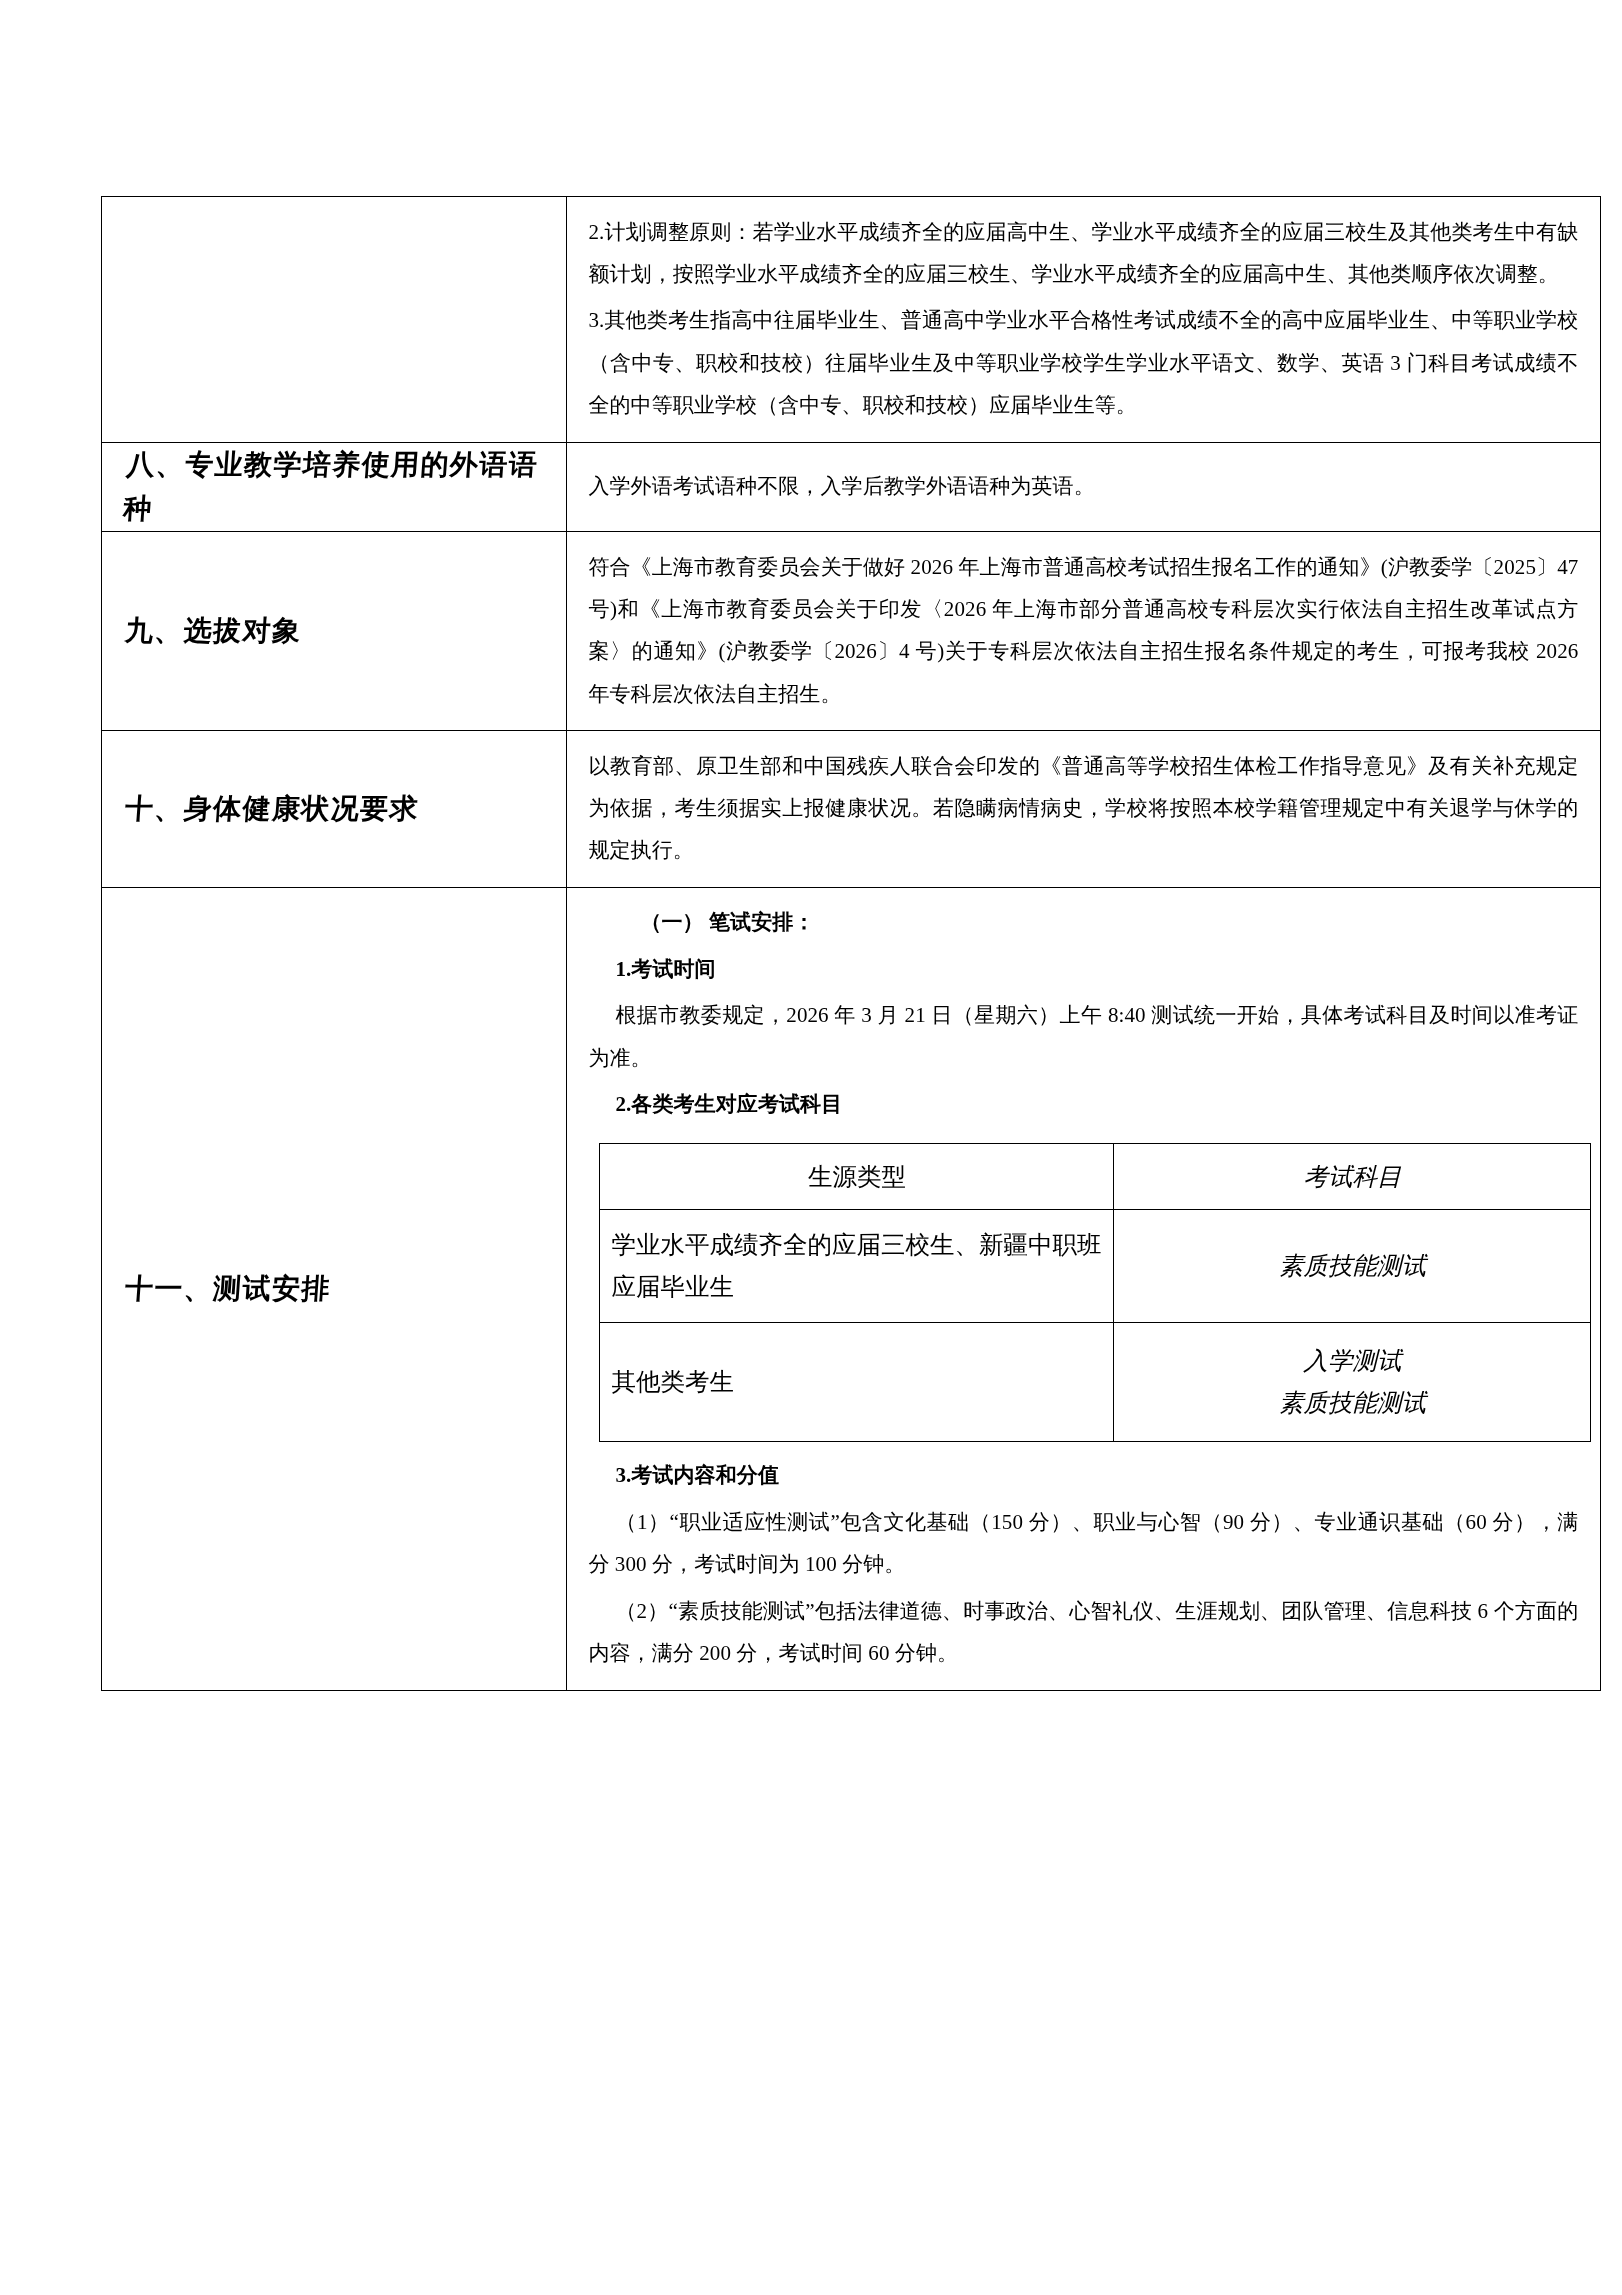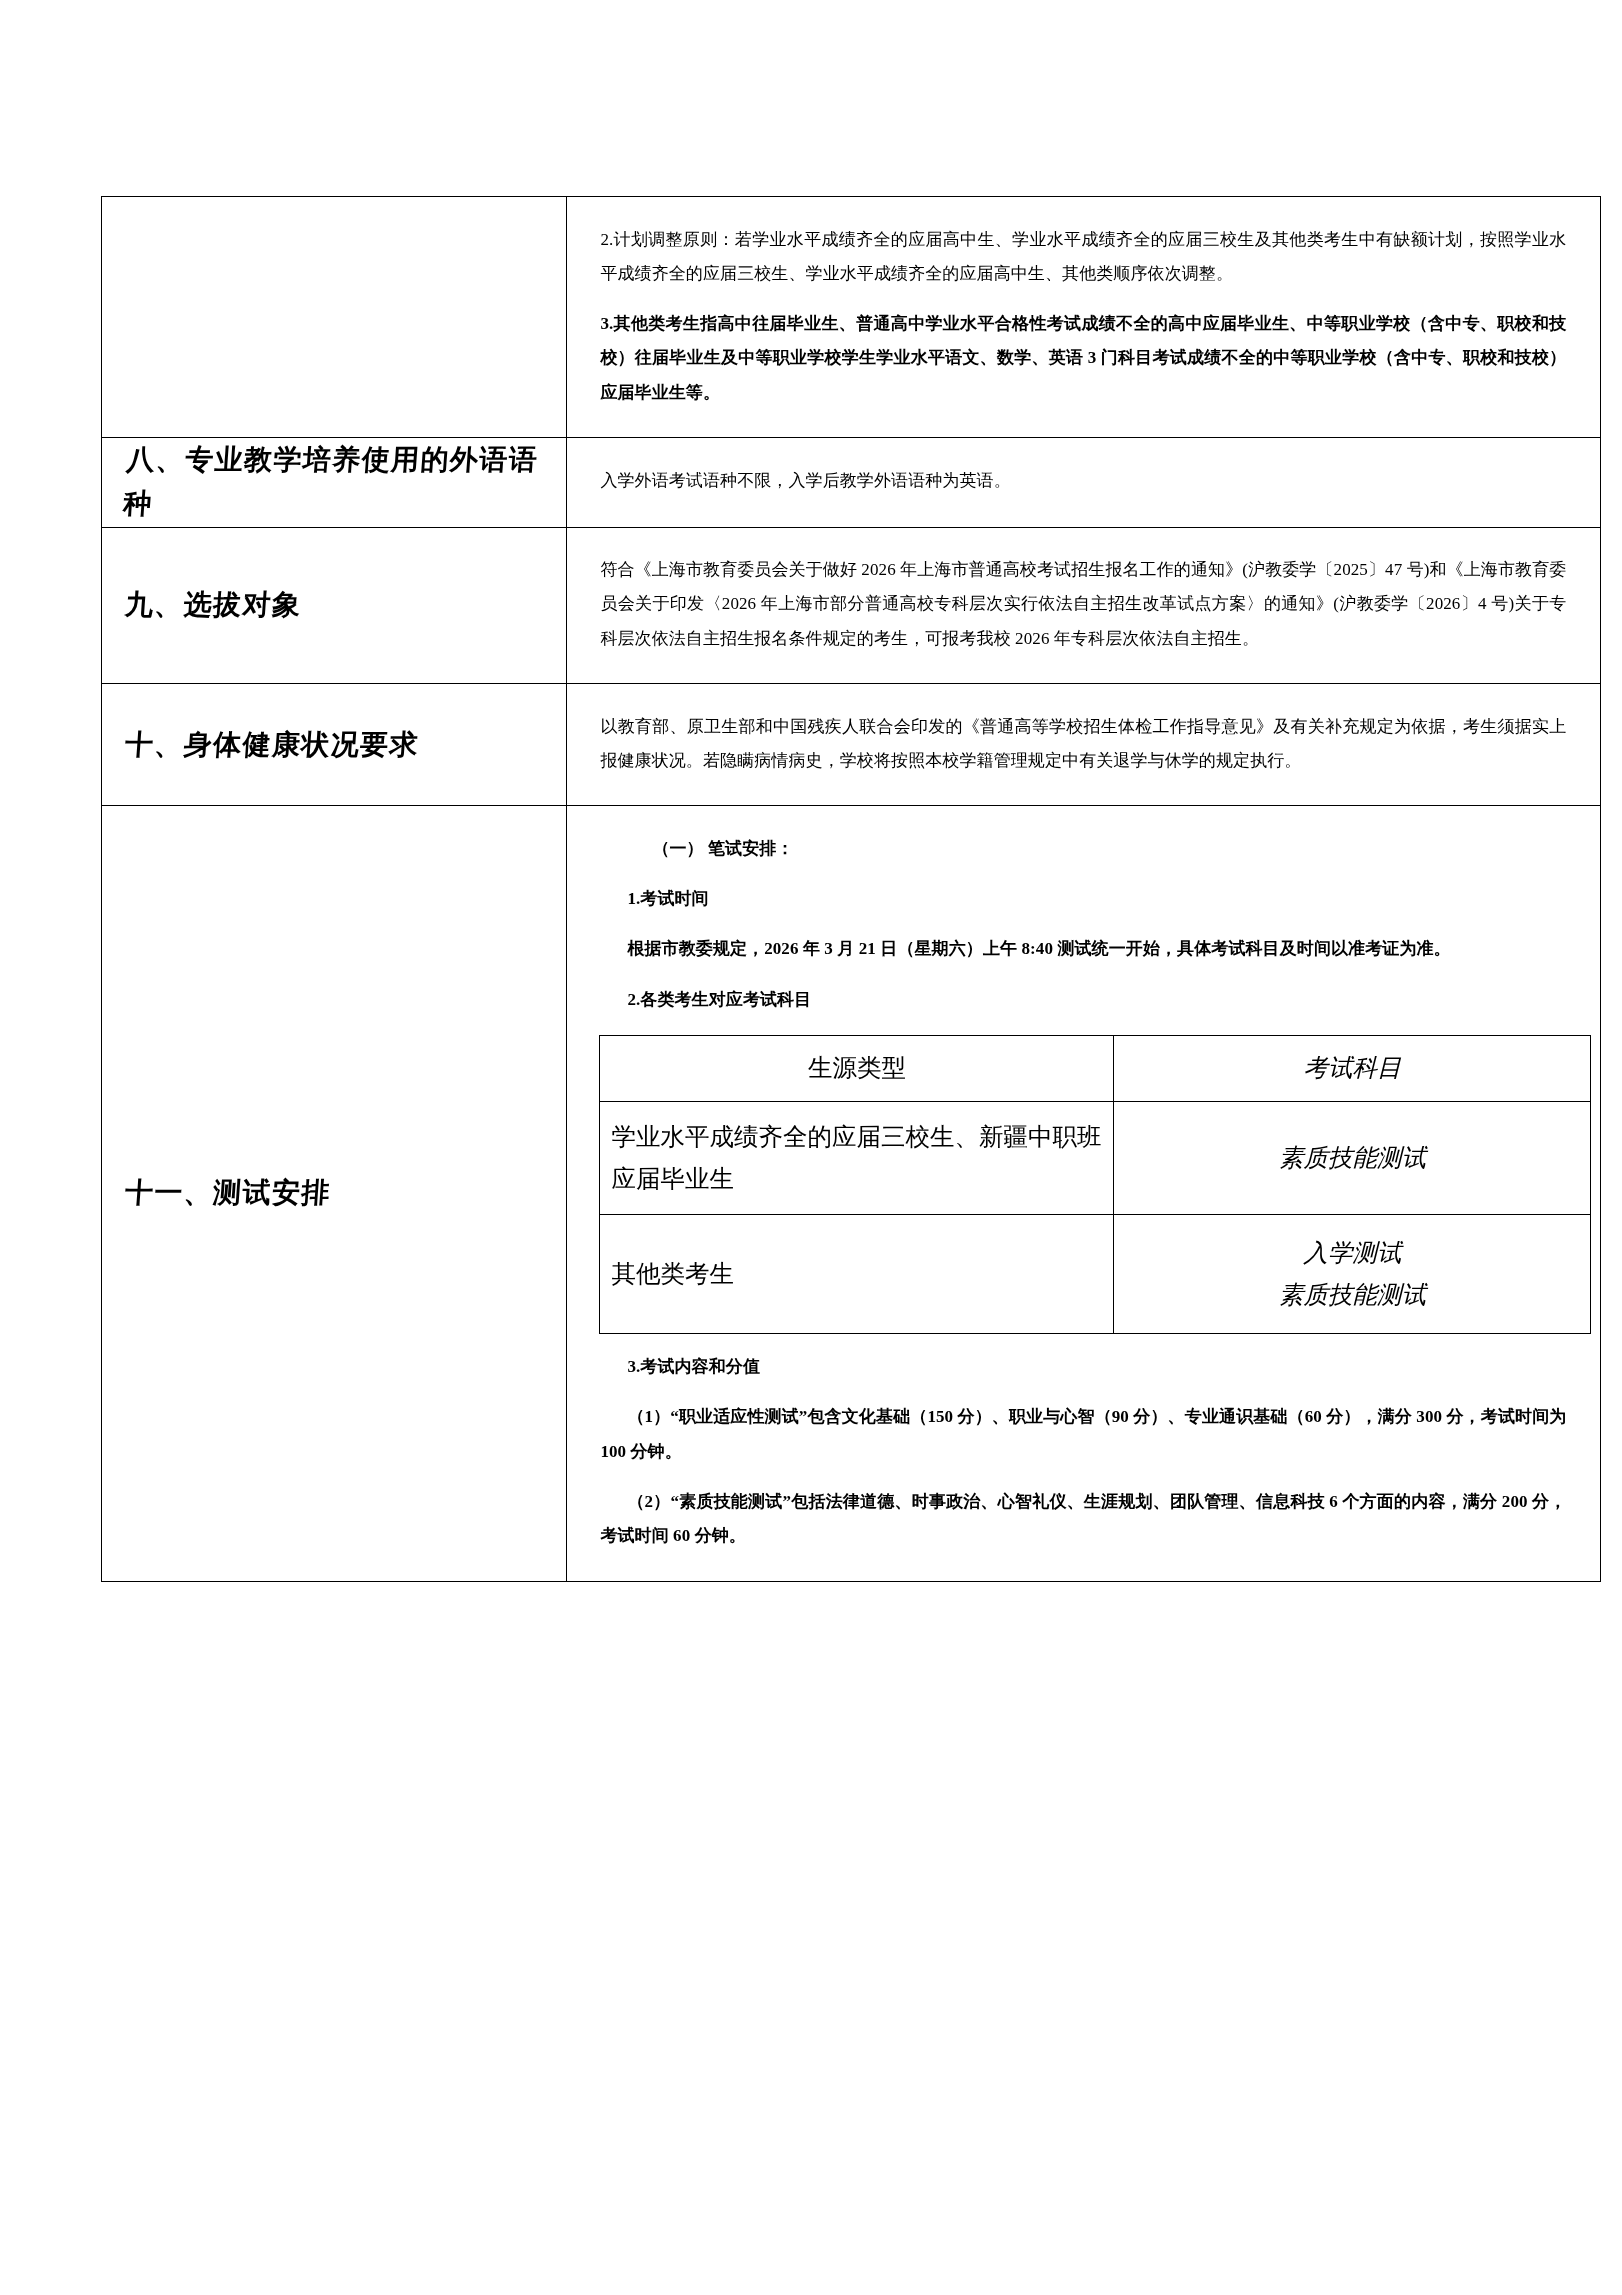--- a/index.html
+++ b/index.html
@@ -62,28 +62,28 @@
     line-height: 1.58;
     letter-spacing: 1.4px;
     transform: skewX(-4deg);
     transform-origin: left center;
     display: block;
   }
 
   
   .para {
     font-family: "Liberation Serif", "DejaVu Serif", serif;
-    font-size: 17px;
+    font-size: 21px;
     line-height: 2.02;
     text-align: justify;
     text-justify: inter-ideograph;
-    margin: 16px;
+    margin: 4px;
     letter-spacing: 0.1px;
   }
-  .para + .para { margin-top: 0; font-weight: bold; }
+  .para + .para { margin-top: 0; }
   .indent { text-indent: 0; }
   .indent2 { text-indent: 52px; }
   .indent1 { text-indent: 27px; }
 
   .bold-head {
     font-weight: 700;
   }
 
   
   .inner-wrap {

